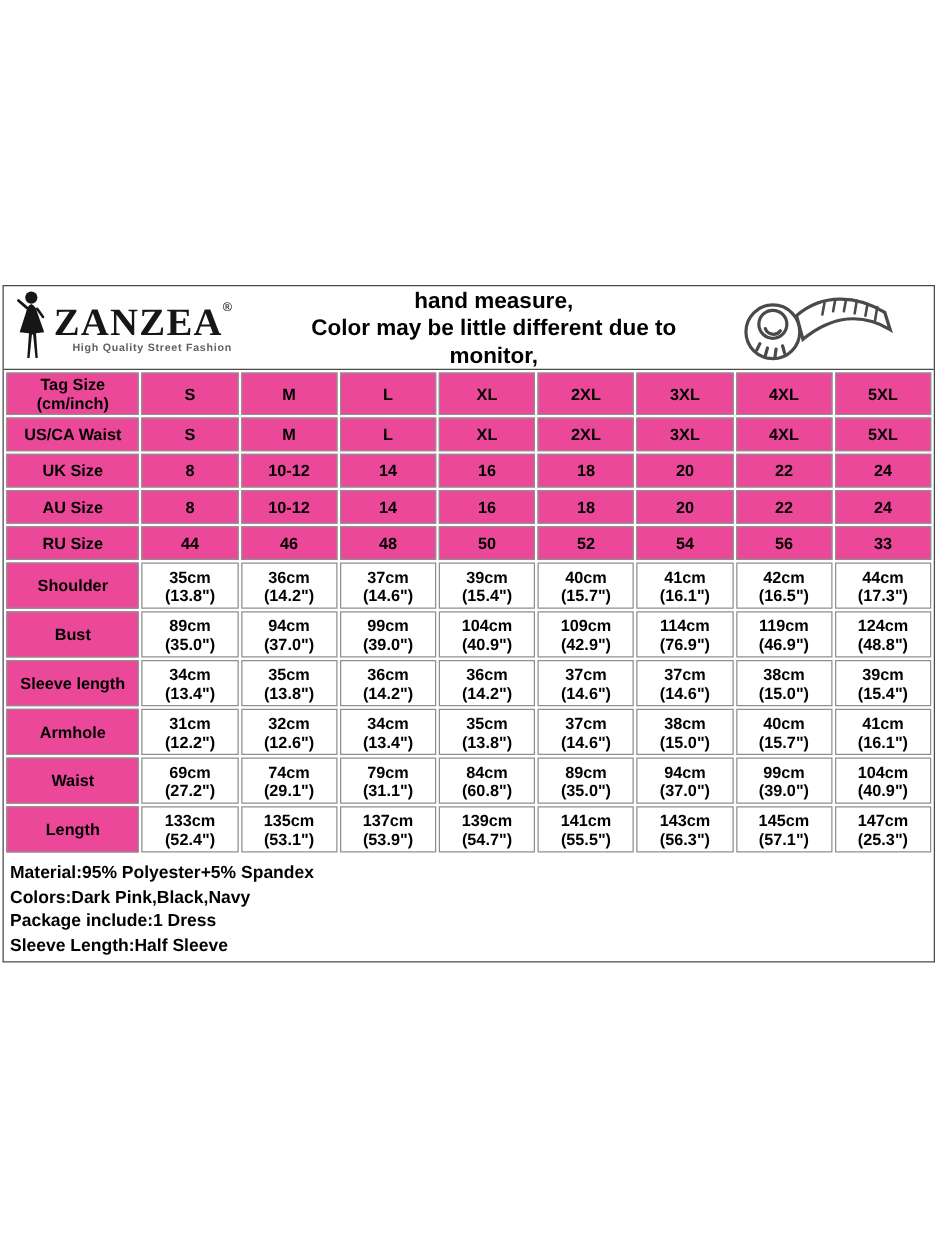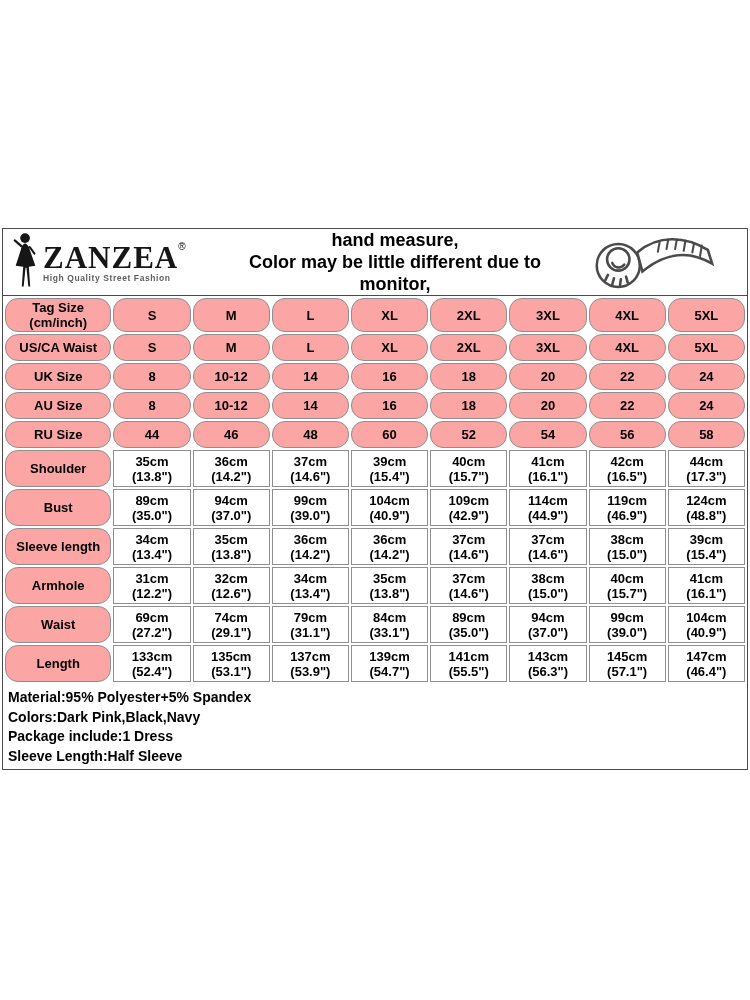--- a/index.html
+++ b/index.html
@@ -6,28 +6,28 @@
   body{width:750px;height:1000px;font-family:"Liberation Sans",sans-serif;color:#000;}
   .sheet{margin:228px 2px 16px 2px;border:1px solid #4a4a4a;background:#fff;}
 
   
   .hdr{display:flex;align-items:center;height:66px;border-bottom:1px solid #4a4a4a;overflow:hidden;}
   .logo{width:212px;display:flex;align-items:center;padding-left:8px;box-sizing:border-box;}
   .logo-fig{width:30px;height:60px;flex:0 0 auto;}
   .logo-txt{margin-left:2px;line-height:1;}
   .brand{font-family:"Liberation Serif",serif;font-weight:bold;font-size:31px;letter-spacing:1px;color:#161616;}
   .reg{font-size:10px;vertical-align:top;font-family:"Liberation Sans",sans-serif;}
-  .tagline{font-size:8.5px;color:#5f5f5f;letter-spacing:.6px;margin-top:1px;font-weight:bold;}
+  .tagline{font-size:8.5px;color:#5f5f5f;letter-spacing:.6px;margin-top:1px;font-weight:bold;text-align:right;}
   .notice{flex:1;text-align:center;font-size:18px;line-height:22px;font-weight:bold;}
   .tapewrap{width:152px;margin-right:20px;flex:0 0 auto;display:flex;justify-content:center;}
 
   
   table.size{width:100%;border-collapse:separate;border-spacing:2px;table-layout:fixed;font-size:13px;font-weight:bold;}
   td.cell{border:1px solid #8f8f8f;text-align:center;vertical-align:middle;padding:1px;line-height:15px;white-space:pre-line;background:#fff;}
-  td.shaded{background:#fca5a5;border-radius:13px;}
+  td.shaded{background:#ec4899;}
   tbody tr:nth-child(1) td{height:30px;}
   tbody tr:nth-child(n+2):nth-child(-n+5) td{height:23px;}
   tbody tr:nth-child(n+6) td{height:33px;}
 
   
   .details{padding:4px 6px 3px 5px;font-size:14px;line-height:19.5px;font-weight:bold;}
 </style>
 </head>
 <body>
 
@@ -126,25 +126,25 @@
           <td class="cell shaded">18</td>
           <td class="cell shaded">20</td>
           <td class="cell shaded">22</td>
           <td class="cell shaded">24</td>
         </tr>
         <tr>
           <td class="cell shaded">RU Size</td>
           <td class="cell shaded">44</td>
           <td class="cell shaded">46</td>
           <td class="cell shaded">48</td>
-          <td class="cell shaded">60</td>
+          <td class="cell shaded">50</td>
           <td class="cell shaded">52</td>
           <td class="cell shaded">54</td>
           <td class="cell shaded">56</td>
-          <td class="cell shaded">58</td>
+          <td class="cell shaded">33</td>
         </tr>
         <tr>
           <td class="cell shaded">Shoulder</td>
           <td class="cell">35cm
 (13.8")</td>
           <td class="cell">36cm
 (14.2")</td>
           <td class="cell">37cm
 (14.6")</td>
           <td class="cell">39cm
@@ -164,21 +164,21 @@
 (35.0")</td>
           <td class="cell">94cm
 (37.0")</td>
           <td class="cell">99cm
 (39.0")</td>
           <td class="cell">104cm
 (40.9")</td>
           <td class="cell">109cm
 (42.9")</td>
           <td class="cell">114cm
-(44.9")</td>
+(76.9")</td>
           <td class="cell">119cm
 (46.9")</td>
           <td class="cell">124cm
 (48.8")</td>
         </tr>
         <tr>
           <td class="cell shaded">Sleeve length</td>
           <td class="cell">34cm
 (13.4")</td>
           <td class="cell">35cm
@@ -217,21 +217,21 @@
         </tr>
         <tr>
           <td class="cell shaded">Waist</td>
           <td class="cell">69cm
 (27.2")</td>
           <td class="cell">74cm
 (29.1")</td>
           <td class="cell">79cm
 (31.1")</td>
           <td class="cell">84cm
-(33.1")</td>
+(60.8")</td>
           <td class="cell">89cm
 (35.0")</td>
           <td class="cell">94cm
 (37.0")</td>
           <td class="cell">99cm
 (39.0")</td>
           <td class="cell">104cm
 (40.9")</td>
         </tr>
         <tr>
@@ -244,21 +244,21 @@
 (53.9")</td>
           <td class="cell">139cm
 (54.7")</td>
           <td class="cell">141cm
 (55.5")</td>
           <td class="cell">143cm
 (56.3")</td>
           <td class="cell">145cm
 (57.1")</td>
           <td class="cell">147cm
-(46.4")</td>
+(25.3")</td>
         </tr>
       </tbody>
   </table>
 
   <div class="details">
     <div>Material:95% Polyester+5% Spandex</div>
     <div>Colors:Dark Pink,Black,Navy</div>
     <div>Package include:1 Dress</div>
     <div>Sleeve Length:Half Sleeve</div>
   </div>

